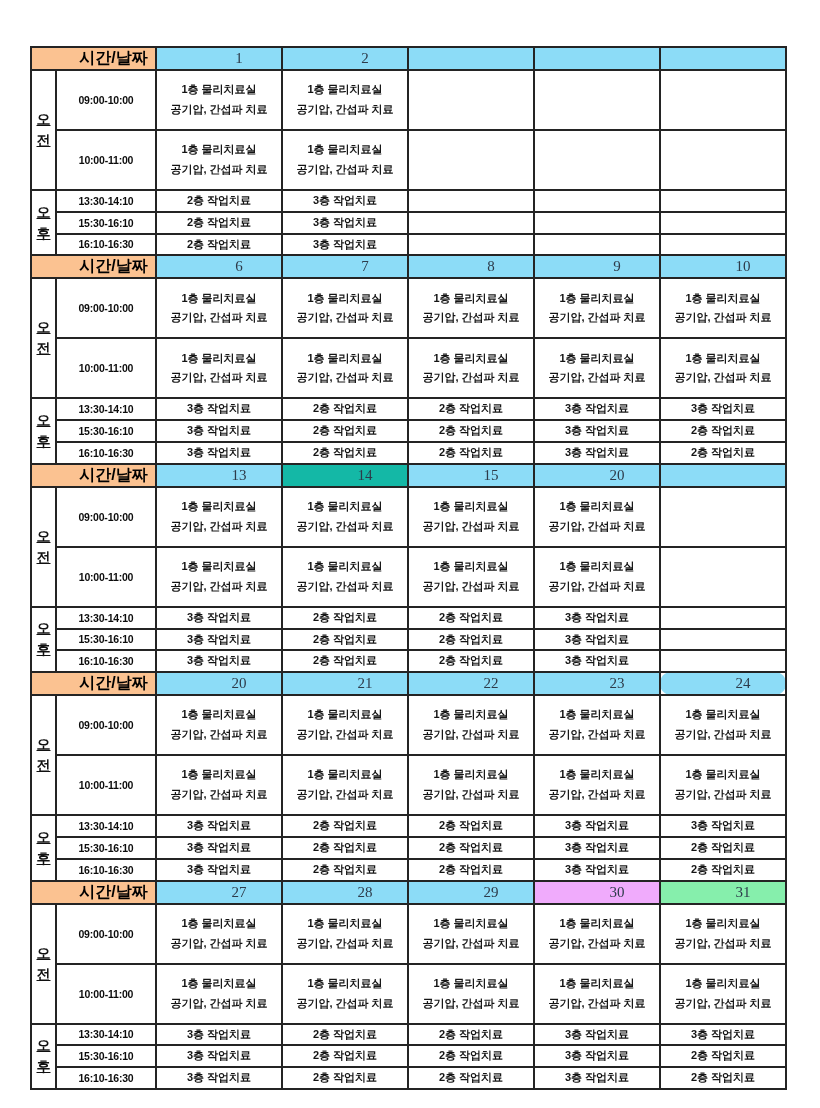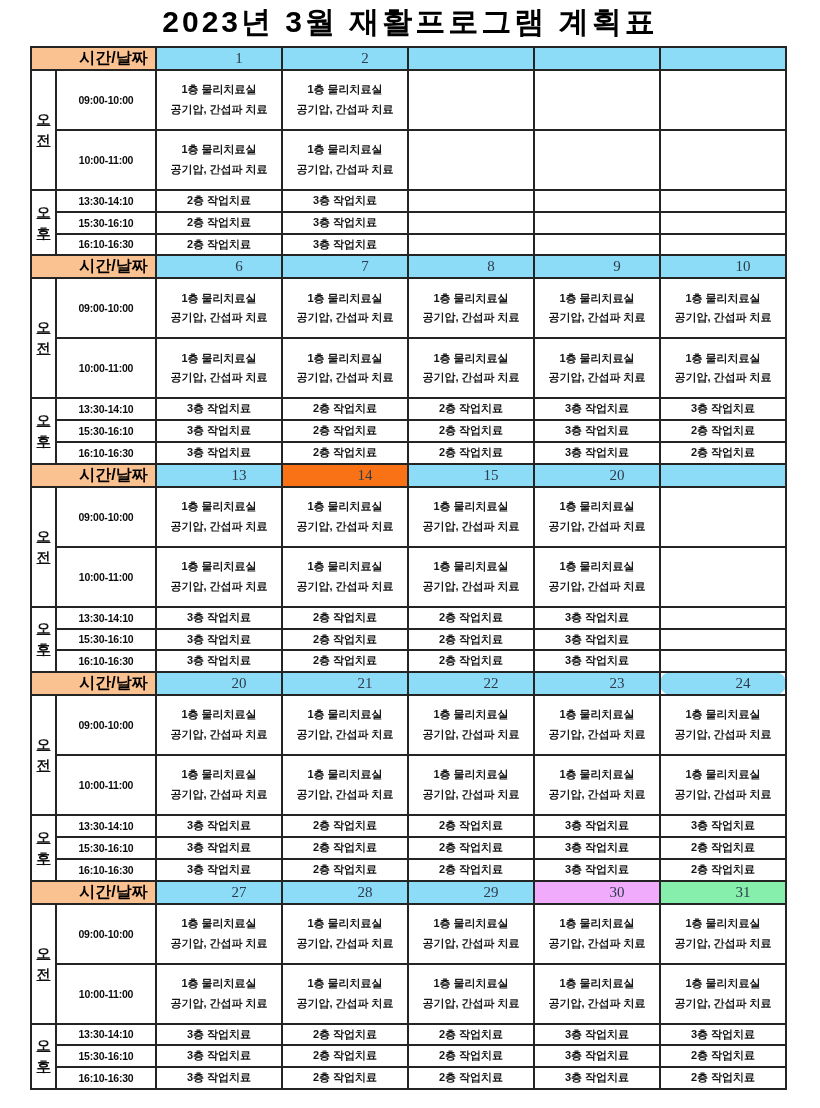--- a/index.html
+++ b/index.html
@@ -76,21 +76,20 @@
     font-size: 11px;
     color: #141414;
     white-space: pre-line;
     line-height: 1.8;
   }
 </style>
 </head>
 <body>
 
 <div class="page">
-  <div class="title">2023년 3월 재활프로그램 계획표</div>
   <table class="schedule">
     <colgroup>
       <col style="width:25px">
       <col style="width:100px">
       <col style="width:126px">
       <col style="width:126px">
       <col style="width:126px">
       <col style="width:126px">
       <col style="width:126px">
     </colgroup>
@@ -205,21 +204,21 @@
           <td class="time-cell">16:10-16:30</td>
           <td class="activity-cell">3층 작업치료</td>
           <td class="activity-cell">2층 작업치료</td>
           <td class="activity-cell">2층 작업치료</td>
           <td class="activity-cell">3층 작업치료</td>
           <td class="activity-cell">2층 작업치료</td>
         </tr>
         <tr class="h-hdr">
           <td class="corner-cell" colspan="2" style="background: rgb(251, 194, 145);">시간/날짜</td>
           <td class="day-header-cell" style="background: rgb(140, 220, 247);">13</td>
-          <td class="day-header-cell" style="background: #f97316; text-align: center;">14</td>
+          <td class="day-header-cell" style="background: #14b8a6; text-align: center;">14</td>
           <td class="day-header-cell" style="background: rgb(140, 220, 247);">15</td>
           <td class="day-header-cell" style="background: rgb(140, 220, 247);">20</td>
           <td class="day-header-cell" style="background: rgb(140, 220, 247);"></td>
         </tr>
         <tr class="h-tall">
           <td class="period-cell" rowspan="2">오전</td>
           <td class="time-cell">09:00-10:00</td>
           <td class="activity-cell">1층 물리치료실
 공기압, 간섭파 치료</td>
           <td class="activity-cell">1층 물리치료실

